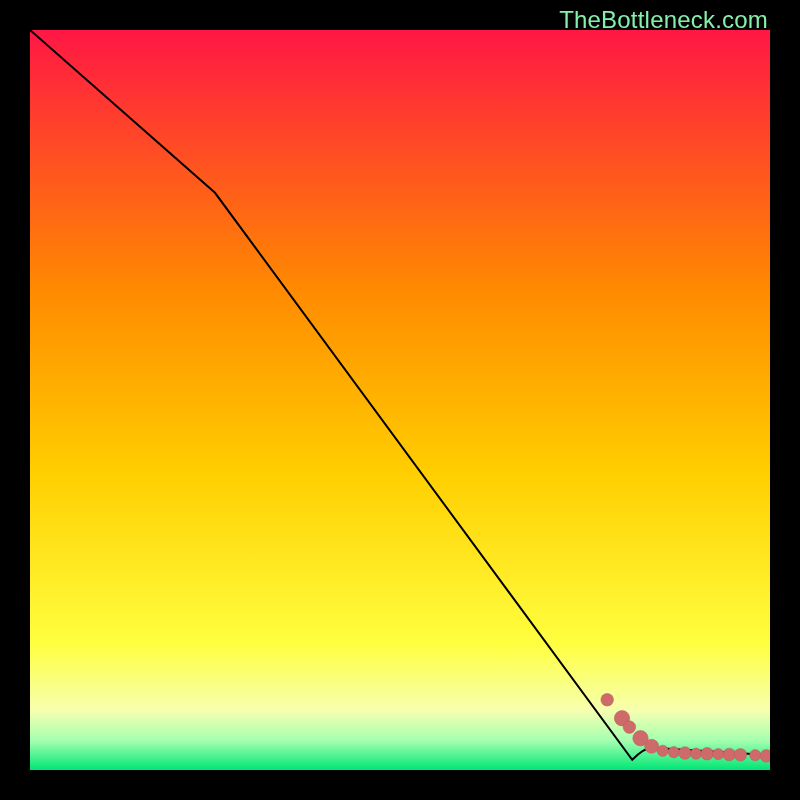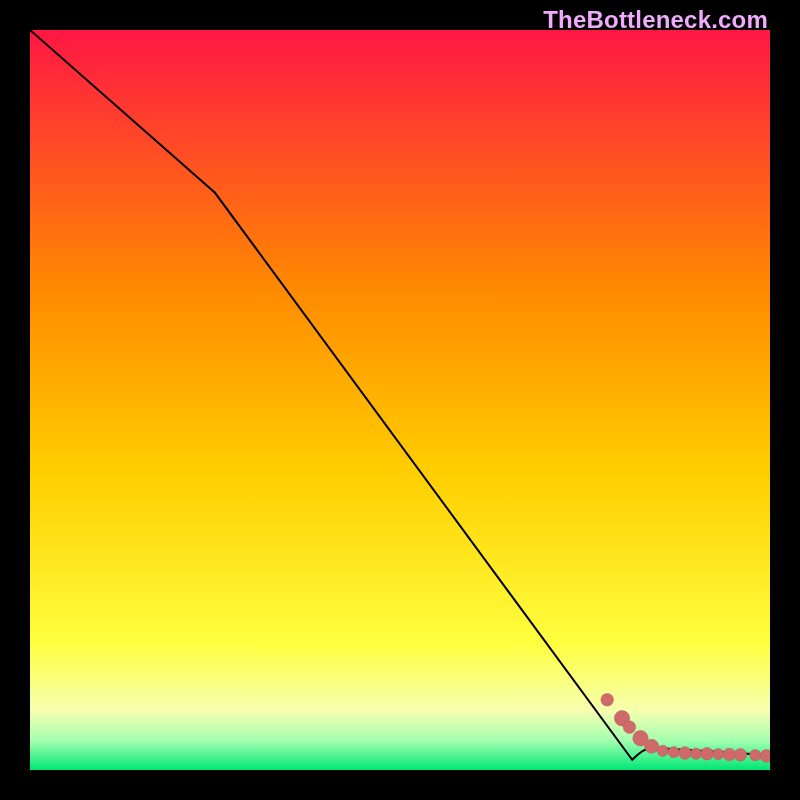--- a/index.html
+++ b/index.html
@@ -22,23 +22,23 @@
     left: 30px;
     top: 30px;
     width: 740px;
     height: 740px;
     overflow: hidden;
   }
   .watermark {
     position: absolute;
     top: 6px;
     right: 32px;
-    color: #f0abfc;
+    color: #86efac;
     font-size: 24px;
-    font-weight: 700;
+    font-weight: 400;
     letter-spacing: 0.2px;
     user-select: none;
   }
   svg { display: block; }
 </style>
 </head>
 <body>
 
 <div class="stage">
   <div class="watermark">TheBottleneck.com</div>

